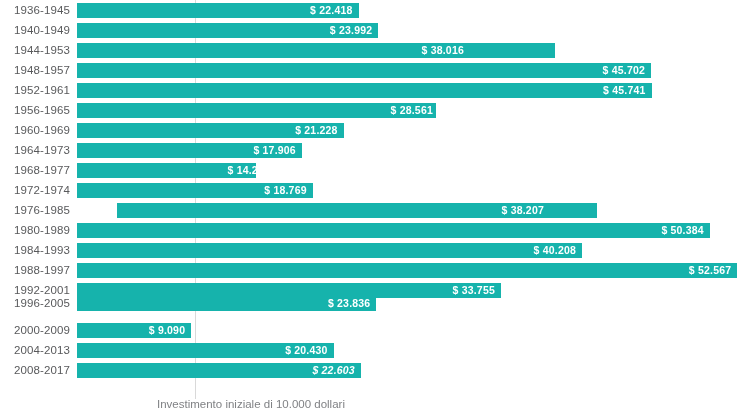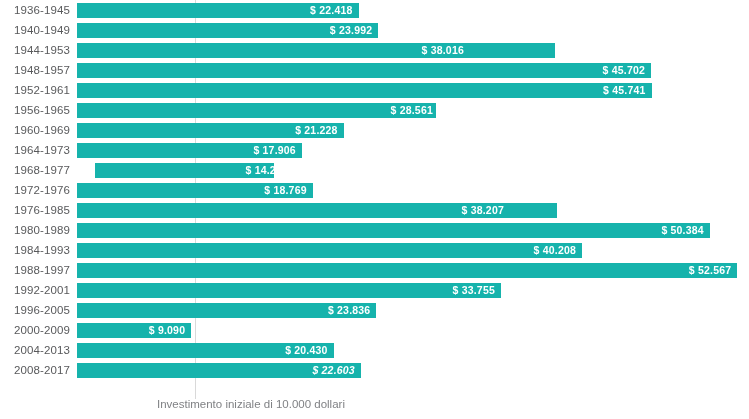--- a/index.html
+++ b/index.html
@@ -150,35 +150,35 @@
       </div>
       <div class="row" style="top: 140px;">
         <div class="cat-label">1964-1973</div>
         <div class="bar-wrap" style="width: 224.913px;">
           <div class="bar" style="width: 224.913px; background: rgb(22, 179, 172);"></div>
           <div class="bar-value">$ 17.906</div>
         </div>
       </div>
       <div class="row" style="top: 160px;">
         <div class="cat-label">1968-1977</div>
-        <div class="bar-wrap" style="width: 199px; margin-left: 18px;">
+        <div class="bar-wrap" style="width: 199px;">
           <div class="bar" style="width: 178.852px; background: rgb(22, 179, 172);"></div>
           <div class="bar-value">$ 14.239</div>
         </div>
       </div>
       <div class="row" style="top: 180px;">
-        <div class="cat-label">1972-1976</div>
+        <div class="cat-label">1972-1974</div>
         <div class="bar-wrap" style="width: 235.753px;">
           <div class="bar" style="width: 235.753px; background: rgb(22, 179, 172);"></div>
           <div class="bar-value">$ 18.769</div>
         </div>
       </div>
       <div class="row" style="top: 200px;">
         <div class="cat-label">1976-1985</div>
-        <div class="bar-wrap" style="width: 433px;">
+        <div class="bar-wrap" style="width: 433px; margin-left: 40px;">
           <div class="bar" style="width: 479.908px; background: rgb(22, 179, 172);"></div>
           <div class="bar-value">$ 38.207</div>
         </div>
       </div>
       <div class="row" style="top: 220px;">
         <div class="cat-label">1980-1989</div>
         <div class="bar-wrap" style="width: 632.861px;">
           <div class="bar" style="width: 632.861px; background: rgb(22, 179, 172);"></div>
           <div class="bar-value">$ 50.384</div>
         </div>
@@ -197,21 +197,21 @@
           <div class="bar-value">$ 52.567</div>
         </div>
       </div>
       <div class="row" style="top: 280px;">
         <div class="cat-label">1992-2001</div>
         <div class="bar-wrap" style="width: 423.988px;">
           <div class="bar" style="width: 423.988px; background: rgb(22, 179, 172);"></div>
           <div class="bar-value">$ 33.755</div>
         </div>
       </div>
-      <div class="row" style="top: 300px;">
+      <div class="row" style="top: 293px;">
         <div class="cat-label">1996-2005</div>
         <div class="bar-wrap" style="width: 299.398px;">
           <div class="bar" style="width: 299.398px; background: rgb(22, 179, 172);"></div>
           <div class="bar-value">$ 23.836</div>
         </div>
       </div>
       <div class="row" style="top: 320px;">
         <div class="cat-label">2000-2009</div>
         <div class="bar-wrap" style="width: 114.177px;">
           <div class="bar" style="width: 114.177px; background: rgb(22, 179, 172);"></div>

